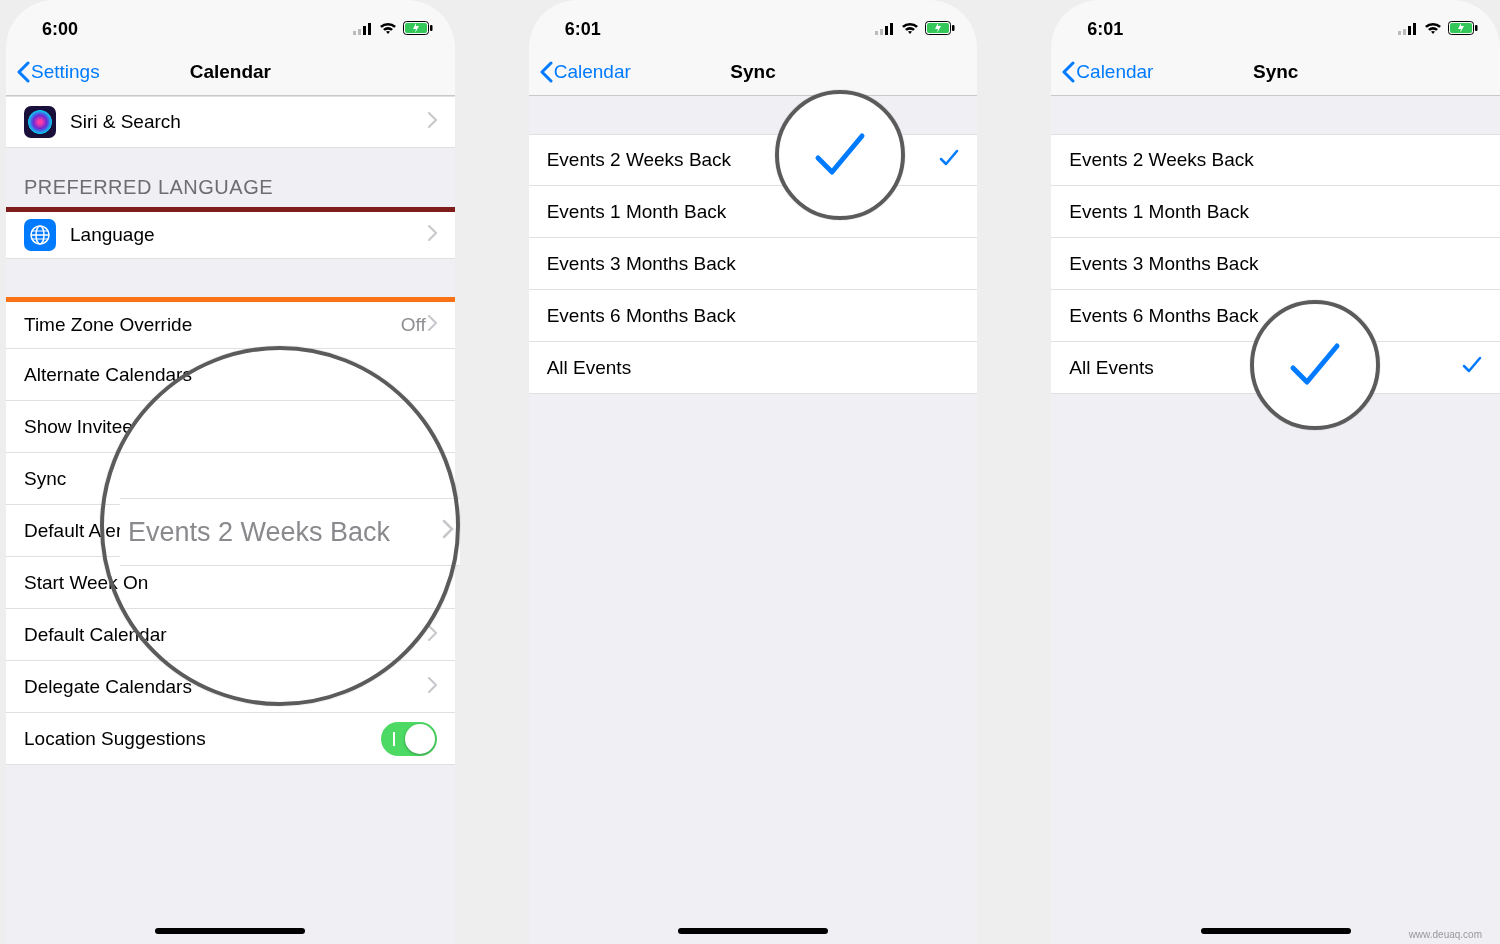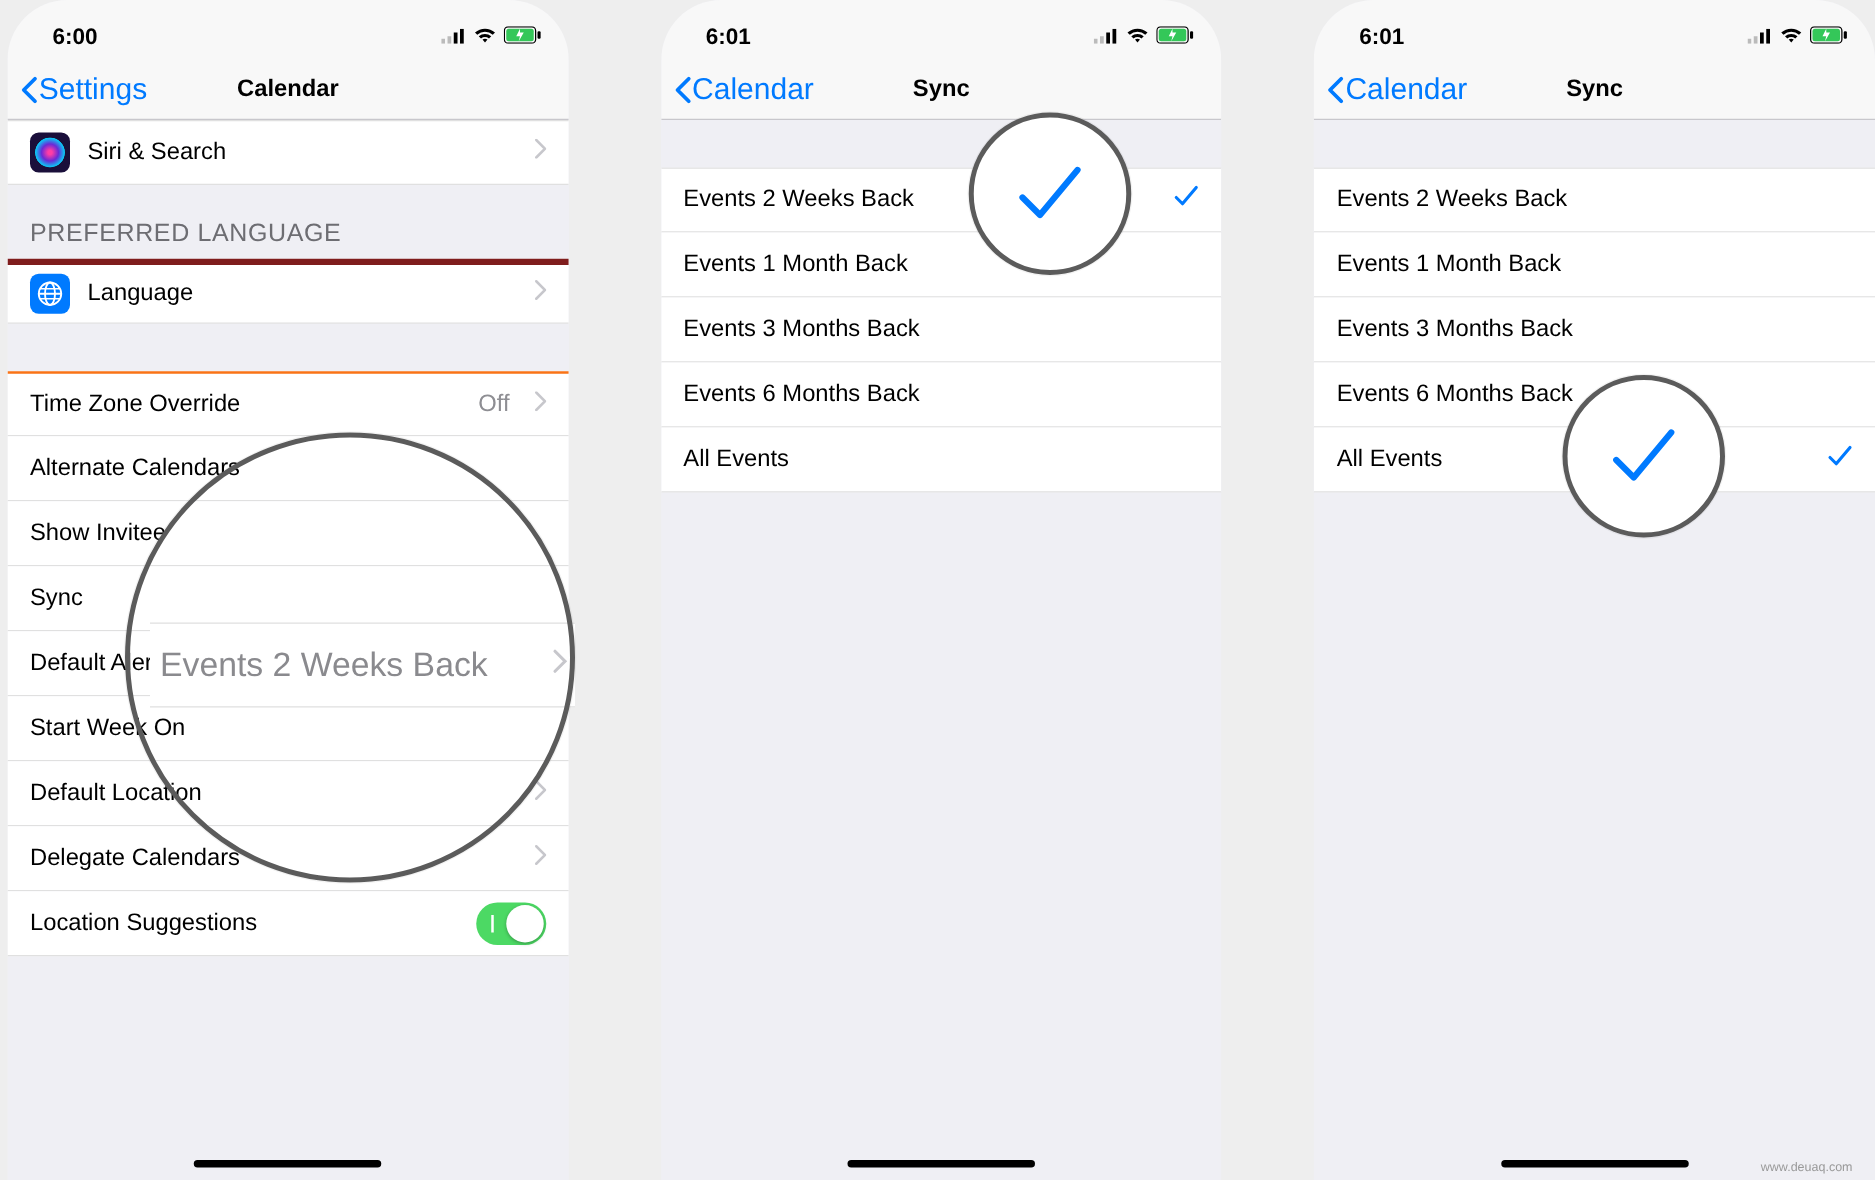--- a/index.html
+++ b/index.html
@@ -46,21 +46,21 @@
     border-bottom: 1px solid #c8c7cc;
     display: flex;
     align-items: center;
     position: relative;
     padding: 0 10px;
   }
   .nav-back {
     display: flex;
     align-items: center;
     color: #007aff;
-    font-size: 24px;
+    font-size: 19px;
     font-weight: 400;
   }
   .nav-back svg { margin-right: 1px; }
   .nav-title {
     position: absolute;
     left: 50%;
     transform: translateX(-50%);
     font-size: 19px;
     font-weight: 600;
     color: #000;
@@ -84,21 +84,21 @@
     color: #000;
   }
   .row:first-child { border-top: 1px solid #e0e0e0; }
   .row .icon-box {
     width: 32px; height: 32px;
     border-radius: 7px;
     margin-right: 14px;
     display: flex; align-items: center; justify-content: center;
   }
   .row .label { flex: 1; }
-  .row .value { color: #8e8e93; font-size: 19px; margin-right: 20px; }
+  .row .value { color: #8e8e93; font-size: 19px; margin-right: 2px; }
   .chevron { color: #c7c7cc; }
   .toggle {
     width: 56px; height: 34px; border-radius: 17px;
     background: #4cd964; position: relative;
   }
   .toggle .knob {
     width: 30px; height: 30px; border-radius: 50%;
     background: #fff; position: absolute; top: 2px; right: 2px;
     box-shadow: 0 1px 3px rgba(0,0,0,0.3);
   }
@@ -215,21 +215,21 @@
             </svg>
         </div>
         <div class="label">Language</div>
         <span class="chevron"><svg width="9" height="16" viewBox="0 0 9 16">
               <path d="M1 1 L8 8 L1 15" stroke="#c7c7cc" stroke-width="2" fill="none" stroke-linecap="round"></path>
             </svg></span>
       </div>
 
       <div class="gap-small"></div>
 
-      <div class="row" style="border-top:2px solid #f97316;">
+      <div class="row" style="border-top:5px solid #f97316;">
         <div class="label">Time Zone Override</div>
         <div class="value">Off</div>
         <span class="chevron"><svg width="9" height="16" viewBox="0 0 9 16">
               <path d="M1 1 L8 8 L1 15" stroke="#c7c7cc" stroke-width="2" fill="none" stroke-linecap="round"></path>
             </svg></span>
       </div>
       <div class="row">
         <div class="label">Alternate Calendars</div>
       </div>
       <div class="row">
@@ -238,21 +238,21 @@
       <div class="row">
         <div class="label">Sync</div>
       </div>
       <div class="row">
         <div class="label">Default Alert</div>
       </div>
       <div class="row">
         <div class="label">Start Week On</div>
       </div>
       <div class="row">
-        <div class="label">Default Location</div>
+        <div class="label">Default Calendar</div>
         <span class="chevron"><svg width="9" height="16" viewBox="0 0 9 16">
               <path d="M1 1 L8 8 L1 15" stroke="#c7c7cc" stroke-width="2" fill="none" stroke-linecap="round"></path>
             </svg></span>
       </div>
       <div class="row">
         <div class="label">Delegate Calendars</div>
         <span class="chevron"><svg width="9" height="16" viewBox="0 0 9 16">
               <path d="M1 1 L8 8 L1 15" stroke="#c7c7cc" stroke-width="2" fill="none" stroke-linecap="round"></path>
             </svg></span>
       </div>

